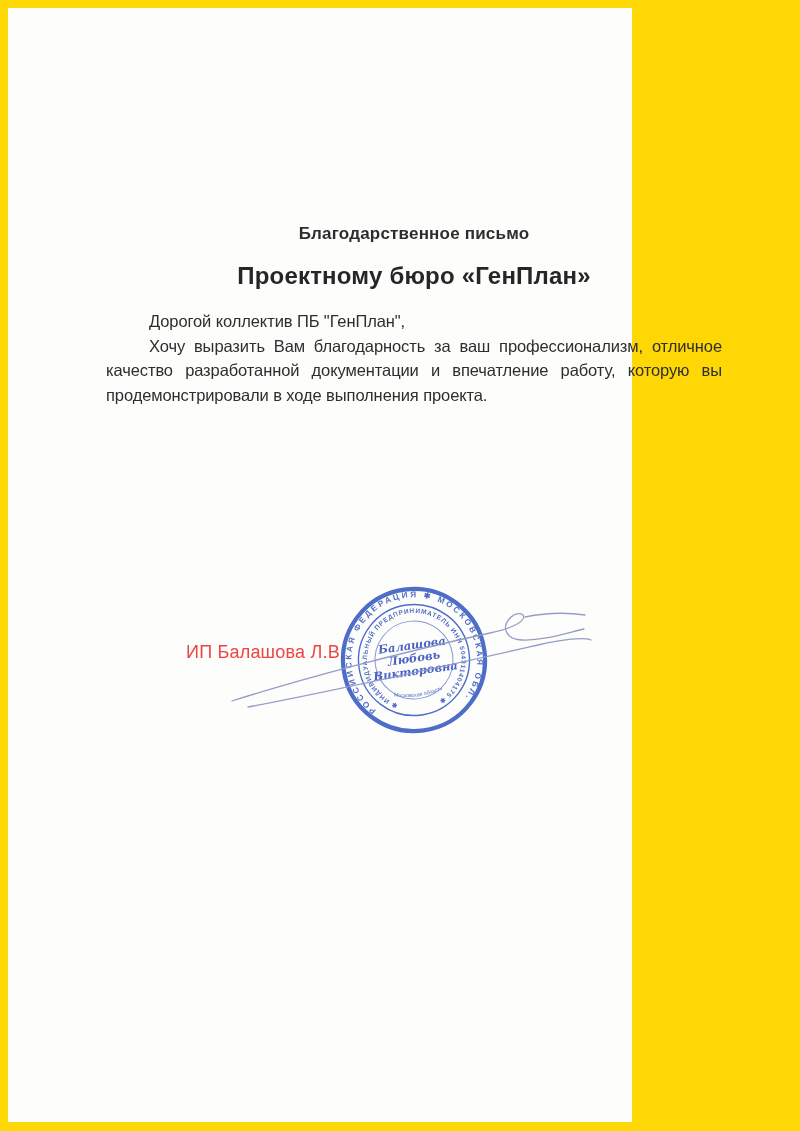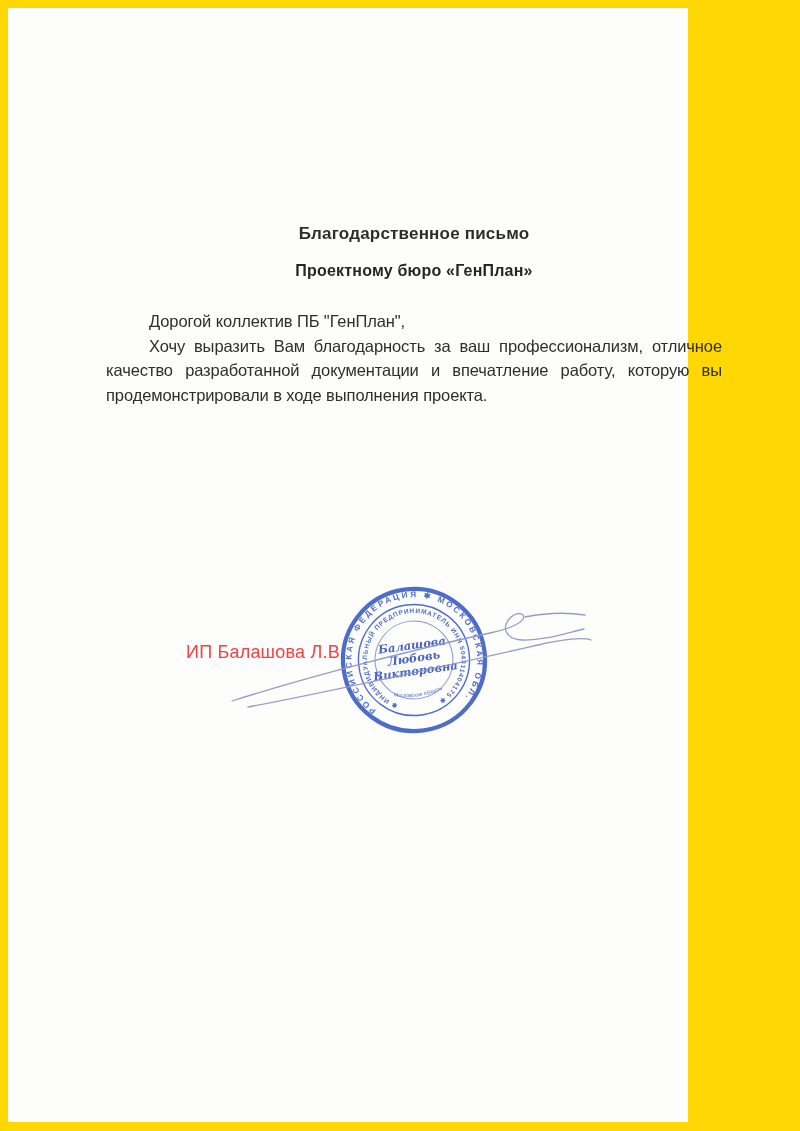--- a/index.html
+++ b/index.html
@@ -2,31 +2,31 @@
 <html><head>
 <meta charset="utf-8">
 <style>
   html,body{margin:0;padding:0;}
   body{
     width:800px;height:1131px;position:relative;overflow:hidden;
     background:#ffd704;
     font-family:"Liberation Sans",sans-serif;
   }
   .page{
-    position:absolute;left:8px;top:8px;width:680px;height:1114px;
+    position:absolute;left:8px;top:8px;width:624px;height:1114px;
     background:#fdfdfc;
   }
   .letter-title{
     position:absolute;left:98px;top:216px;width:616px;
     text-align:center;font-weight:bold;font-size:17px;color:#2d2d2d;
     letter-spacing:.2px;
   }
   .letter-recipient{
     position:absolute;left:98px;top:254px;width:616px;
-    text-align:center;font-weight:bold;font-size:16px;color:#262626;
+    text-align:center;font-weight:bold;font-size:24px;color:#262626;
     letter-spacing:.2px;
   }
   .letter-body{
     position:absolute;left:98px;top:301px;width:616px;
     font-size:16.5px;line-height:24.7px;color:#2e2e2e;
     letter-spacing:-0.1px;
   }
   .letter-body p{
     margin:0;text-indent:43px;text-align:justify;
   }

